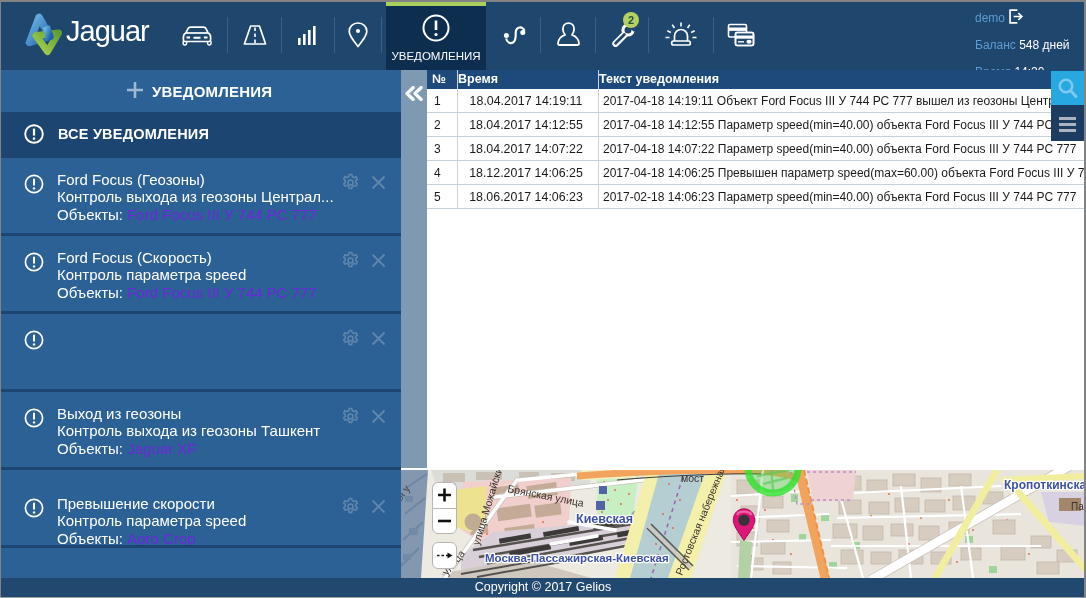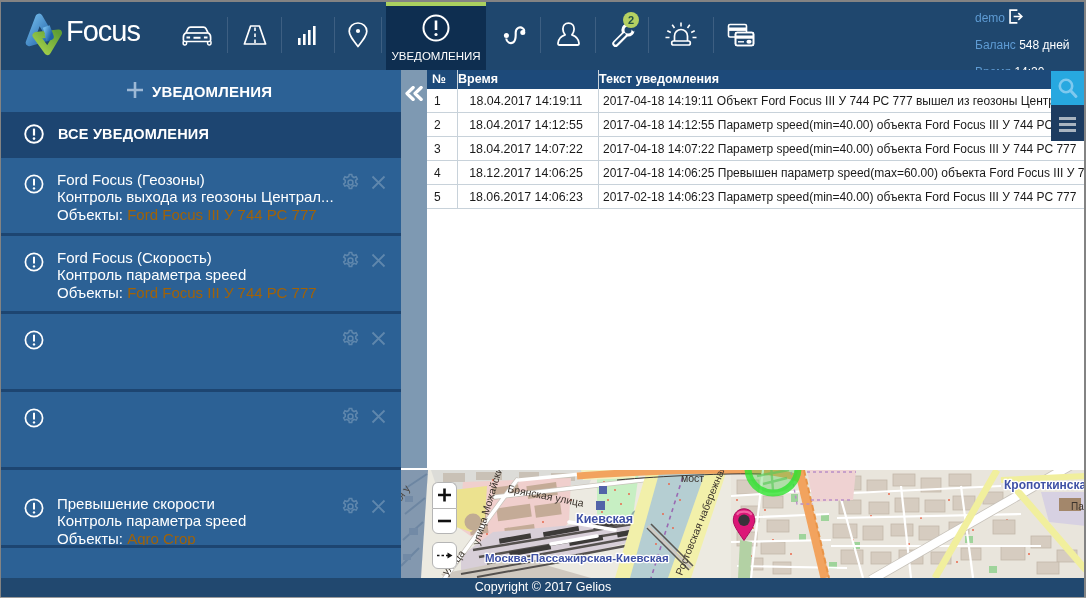--- a/index.html
+++ b/index.html
@@ -18,21 +18,21 @@
 #userinfo b{color:#fff;font-weight:normal}
 
 #sidebar{position:absolute;left:0;top:70px;width:401px;height:508px;background:#2c6195}
 #sbhead{position:absolute;left:0;top:70px;width:401px;height:42px;color:#fff;z-index:2}
 #sbhead .plus{position:absolute;left:126px;top:11px;width:18px;height:18px}
 #sbhead .t{position:absolute;left:152px;top:13px;font-size:15px;font-weight:bold;letter-spacing:.2px}
 #sball{position:absolute;left:0;top:112px;width:401px;height:43px;background:#1d4571;color:#fff;z-index:2}
 #sball .t{position:absolute;left:58px;top:14px;font-size:14.5px;font-weight:bold;letter-spacing:.2px}
 .item{position:absolute;left:0;width:326px;height:75px;color:#fff}
 .item .tx{position:absolute;left:57px;top:13px;font-size:15px;line-height:17.4px;white-space:nowrap}
-.item .lnk{color:#a16207}
+.item .lnk{color:#6d28d9}
 .isep{position:absolute;left:0;width:401px;height:3px;background:#1d4571}
 .bang{position:absolute;left:24px;top:16px}
 .gearw{position:absolute;left:341px;top:15px}
 .xw{position:absolute;left:371px;top:17px}
 
 #strip{position:absolute;left:401px;top:70px;width:26px;height:398px;background:#7e99b2}
 
 
 #tablepanel{position:absolute;left:427px;top:70px;width:659px;height:400px;background:#fff}
 #thead{position:absolute;left:0;top:0;width:659px;height:19px;background:#1d4a7a;color:#fff;font-size:12.5px;font-weight:bold}
@@ -69,21 +69,21 @@
           <stop offset="1" stop-color="#5f9e35"></stop>
         </linearGradient>
 </defs>
 <g fill="none" stroke-linejoin="round">
 <path stroke="url(#gb)" stroke-width="7.5" d="M14,9.5 L4.5,34.5 L25,28.5 Z"></path>
 <path stroke="url(#gg)" stroke-width="7" d="M11,27.5 L33.5,25 L22.5,43.5 Z"></path>
 <path stroke="url(#gb)" stroke-width="7.5" stroke-linecap="butt" d="M21.2,18.5 L25,28.5 L20.5,29.8"></path>
 </g>
 </svg>
 </div>
-<div id="logotext">Focus</div>
+<div id="logotext">Jaguar</div>
 
 <div class="navico" style="left:170px;width:54px" id="ico-car">
 <svg width="30" height="21" viewBox="0 0 30 21" fill="none" stroke="#fff" stroke-width="1.7">
 <path d="M3,16.5 q-1.6,0 -1.6,-1.6 v-2.6 q0,-3 2.4,-4.2 l2.2,-4.4 q0.8,-1.6 2.6,-1.6 h12.8 q1.8,0 2.6,1.6 l2.2,4.4 q2.4,1.2 2.4,4.2 v2.6 q0,1.6 -1.6,1.6 z" stroke-linejoin="round"></path>
 <path d="M4.2,8 h21.6"></path>
 <path d="M4.5,12.5 h3.6 M21.9,12.5 h3.6 M11.5,12.8 h7" stroke-width="2"></path>
 <path d="M4.6,16.5 v2 q0,1.4 -1.4,1.4 h-0.6 q-1.4,0 -1.4,-1.4 v-2.2 M29,16.3 v2.2 q0,1.4 -1.4,1.4 h-0.6 q-1.4,0 -1.4,-1.4 v-2" stroke-width="1.5"></path>
 </svg>
   </div>
 <div class="navsep" style="left:227px"></div>
@@ -232,20 +232,21 @@
         <path stroke="#5f87ad" stroke-width="1.8" d="M1.5,1.5 L13.5,13.5 M13.5,1.5 L1.5,13.5"></path>
       </svg>
  </div>
     <div class="isep" style="top:389px"></div>
     <div class="item" style="top:392px">
  <svg class="bang" width="20" height="20" viewBox="0 0 20 20">
         <circle cx="10" cy="10" r="8.6" fill="none" stroke="#fff" stroke-width="1.7"></circle>
         <path stroke="#fff" stroke-width="2" d="M10,4.8 V11.6"></path>
         <circle cx="10" cy="14.4" r="1.2" fill="#fff"></circle>
       </svg>
+ <div class="tx">Выход из геозоны<br>Контроль выхода из геозоны Ташкент<br>Объекты: <span class="lnk">Jaguar XF</span></div>
  <svg class="gearw" width="19" height="19" viewBox="0 0 20 20">
         <path fill="none" stroke="#5f87ad" stroke-width="1.6" d="M8.7,1.5 h2.6 l.5,2.2 a6.6,6.6 0 0 1 1.9,1.1 l2.2-.8 1.3,2.3 -1.7,1.5 a6.6,6.6 0 0 1 0,2.2 l1.7,1.5 -1.3,2.3 -2.2-.8 a6.6,6.6 0 0 1 -1.9,1.1 l-.5,2.2 h-2.6 l-.5-2.2 a6.6,6.6 0 0 1 -1.9-1.1 l-2.2.8 -1.3-2.3 1.7-1.5 a6.6,6.6 0 0 1 0-2.2 l-1.7-1.5 1.3-2.3 2.2.8 a6.6,6.6 0 0 1 1.9-1.1 Z"></path>
         <circle cx="10" cy="10" r="2.6" fill="none" stroke="#5f87ad" stroke-width="1.6"></circle>
       </svg>
  <svg class="xw" width="15" height="15" viewBox="0 0 15 15">
         <path stroke="#5f87ad" stroke-width="1.8" d="M1.5,1.5 L13.5,13.5 M13.5,1.5 L1.5,13.5"></path>
       </svg>
  </div>
     <div class="isep" style="top:467px"></div>
     <div class="item" style="top:482px">

